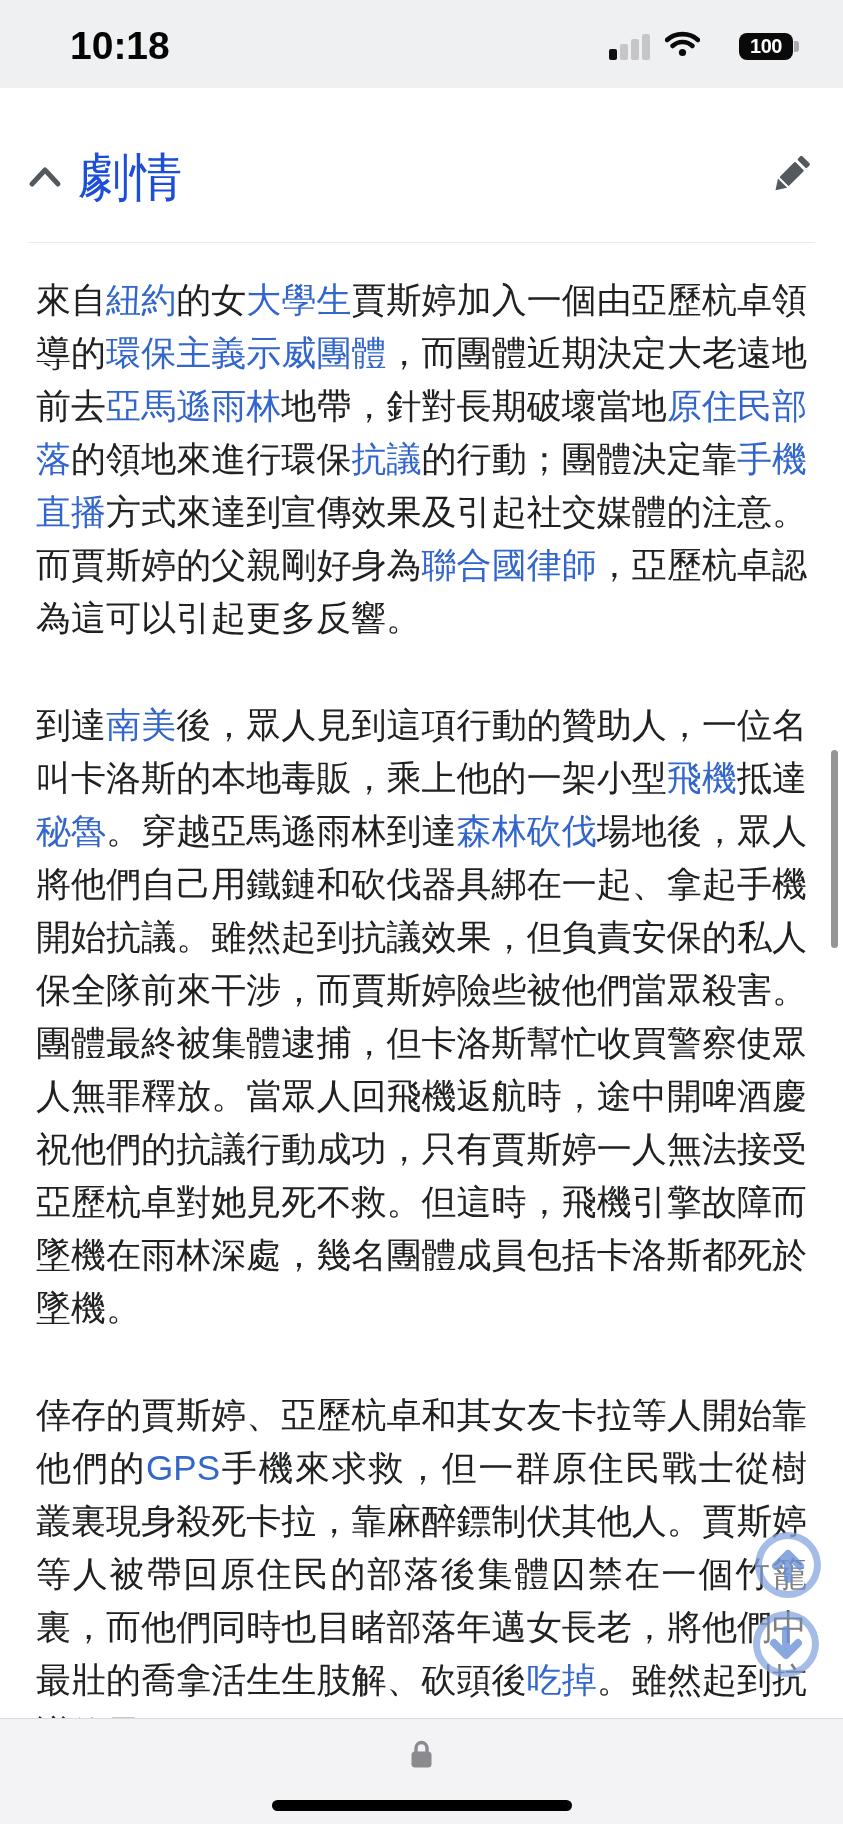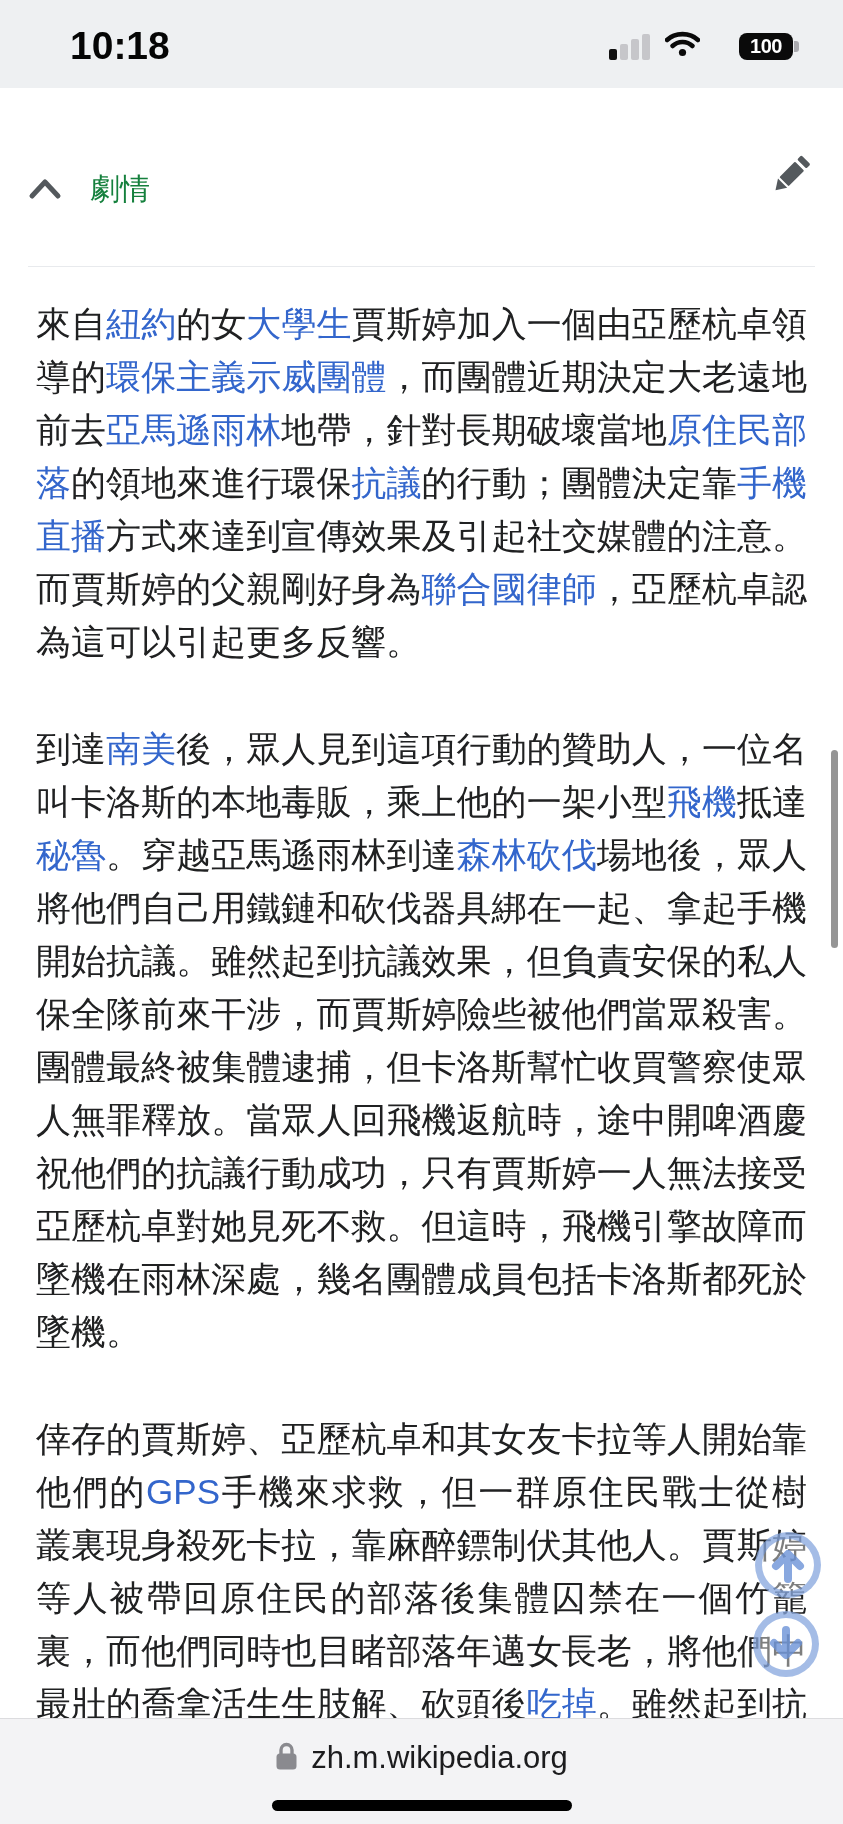--- a/index.html
+++ b/index.html
@@ -18,21 +18,21 @@
   .signal i.b3{height:21px;}
   .signal i.b4{height:26px;}
   .battery{position:relative;display:flex;align-items:center;padding-left:24px;}
   .battery .cell{width:54px;height:27px;background:#0a0a0a;border-radius:8px;color:#fff;
     font-size:20px;font-weight:700;display:flex;align-items:center;justify-content:center;letter-spacing:-0.5px;}
   .battery .nub{width:5px;height:11px;background:#aaaaaf;border-radius:0 3px 3px 0;margin-left:1px;}
   
   .page{position:absolute;top:88px;left:0;right:0;bottom:106px;background:#fff;overflow:hidden;}
   .section-header{margin:56px 28px 0;display:flex;align-items:center;padding-bottom:32px;border-bottom:1px solid #e8eaed;position:relative;}
   .chev{width:34px;height:24px;margin-right:16px;flex:0 0 auto;}
-  .section-title{font-size:30px;font-weight:400;color:#15803d;line-height:66px;margin:12px;}
+  .section-title{font-size:52px;font-weight:400;color:#1d4ed8;line-height:66px;margin:0;}
   .edit-btn{position:absolute;right:2px;top:8px;width:46px;height:46px;background:none;border:none;padding:0;cursor:pointer;}
   
   .article{padding:0 36px;color:#202122;}
   .article p{font-size:35px;line-height:53px;margin:0 0 54px;text-align:justify;}
   .article p:first-child{margin-top:30px;}
   .article a.wlink{color:#3366cc;text-decoration:none;}
   
   .scrollbar-thumb{position:absolute;right:5px;top:750px;width:7px;height:198px;border-radius:4px;background:rgba(20,20,20,0.45);z-index:6;}
   
   .scroll-btn{position:absolute;width:66px;height:66px;border-radius:50%;box-sizing:border-box;
@@ -122,18 +122,17 @@
   </button>
 
   <div class="bottom-bar">
     <div class="url-row">
       <span>
         <svg width="23" height="29" viewBox="0 0 23 29">
           <path d="M6 12 L6 8 a5.5 5.5 0 0 1 11 0 L17 12" fill="none" stroke="#8a8a8f" stroke-width="3.4"></path>
           <rect x="1.5" y="11.5" width="20" height="16" rx="3.5" fill="#8a8a8f"></rect>
         </svg>
       </span>
-      <span class="url-text">zh.m.wikipedia.org</span>
     </div>
     <div class="home-indicator"></div>
   </div>
 
 </div>
 
 </body></html>

